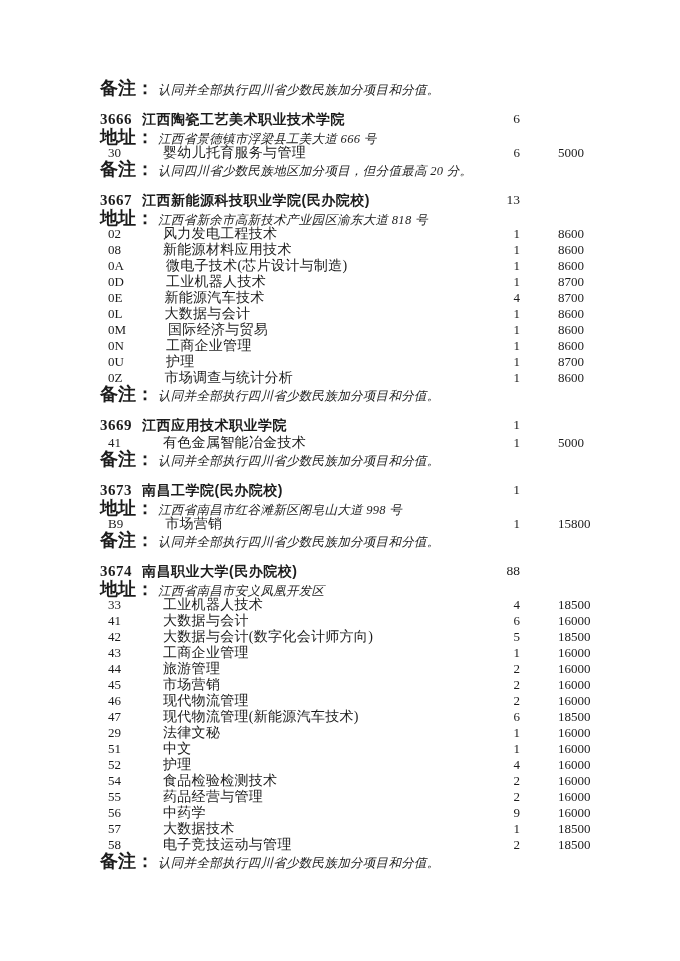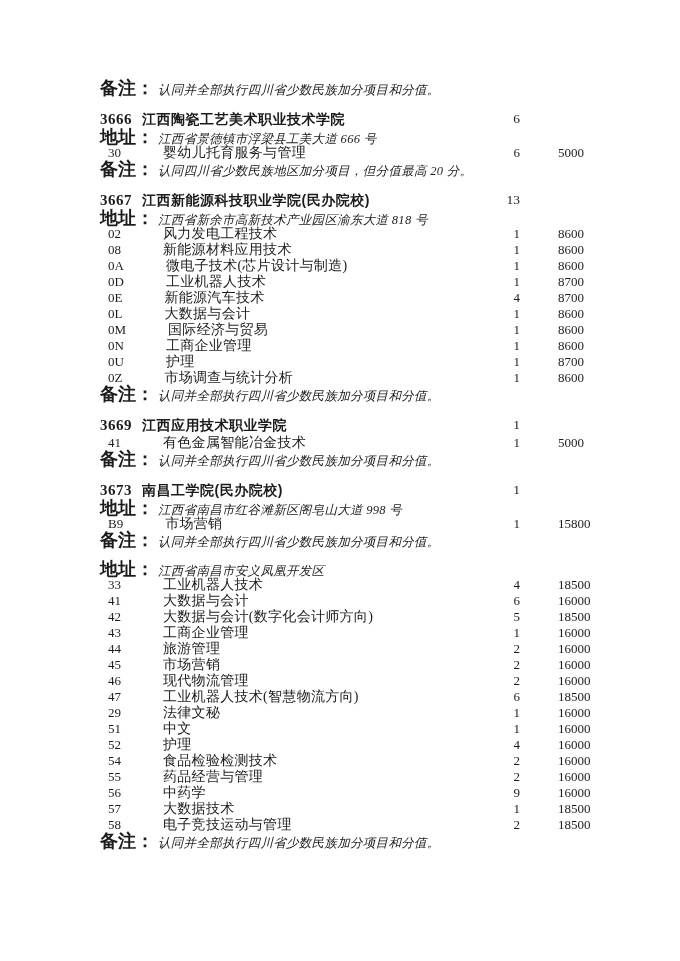--- a/index.html
+++ b/index.html
@@ -187,20 +187,24 @@
     <span class="col-quota">1</span>
     <span class="col-tuition">15800</span>
   </div>
 </div>
     <div class="row note-row">
       <span class="label">备注：</span><span class="note-text">认同并全部执行四川省少数民族加分项目和分值。</span>
     </div>
   </section>
 
   <section class="school-section">
+    <div class="row school-row">
+      <span class="school-code">3674</span><span class="school-name">南昌职业大学(民办院校)</span>
+      <span class="school-total">88</span>
+    </div>
     <div class="row addr-row">
       <span class="label">地址：</span><span class="addr-text">江西省南昌市安义凤凰开发区</span>
     </div>
     <div>
   <div class="row major-row">
     <span class="major-code">33</span><span class="major-name">工业机器人技术</span>
     <span class="col-quota">4</span>
     <span class="col-tuition">18500</span>
   </div>
 
@@ -234,21 +238,21 @@
     <span class="col-tuition">16000</span>
   </div>
 
   <div class="row major-row">
     <span class="major-code">46</span><span class="major-name">现代物流管理</span>
     <span class="col-quota">2</span>
     <span class="col-tuition">16000</span>
   </div>
 
   <div class="row major-row">
-    <span class="major-code">47</span><span class="major-name">工业机器人技术(智慧物流方向)</span>
+    <span class="major-code">47</span><span class="major-name">现代物流管理(新能源汽车技术)</span>
     <span class="col-quota">6</span>
     <span class="col-tuition">18500</span>
   </div>
 
   <div class="row major-row">
     <span class="major-code">29</span><span class="major-name">法律文秘</span>
     <span class="col-quota">1</span>
     <span class="col-tuition">16000</span>
   </div>
 

